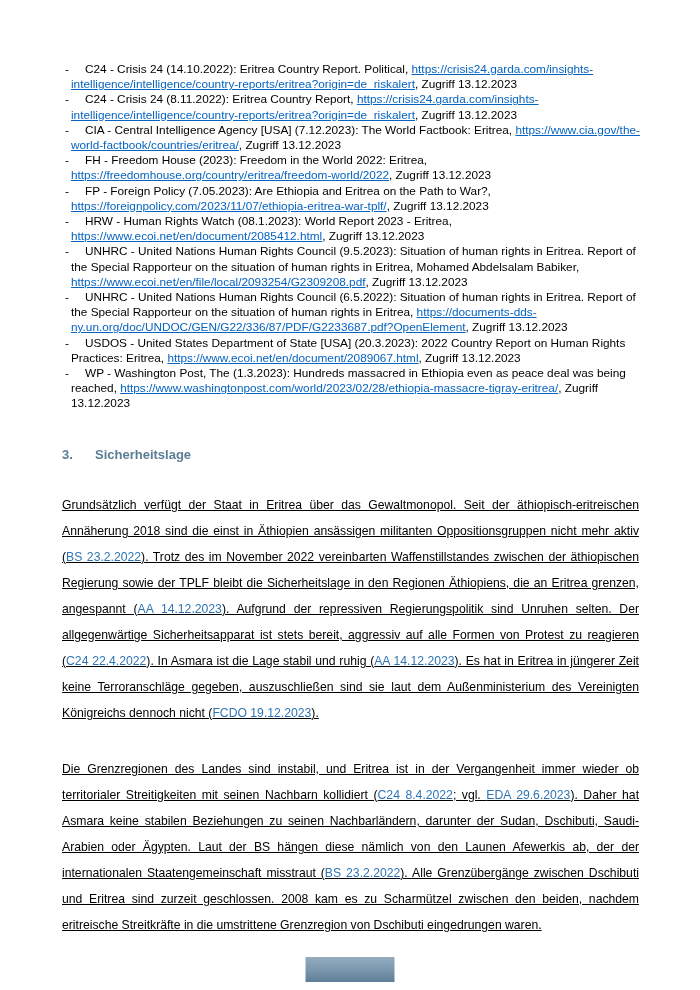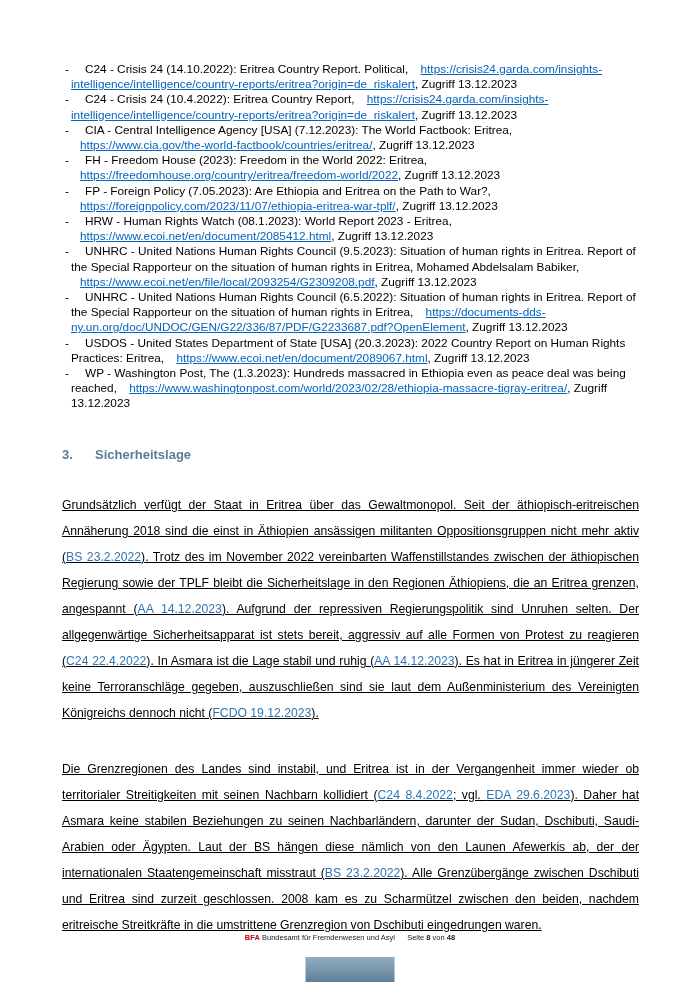--- a/index.html
+++ b/index.html
@@ -9,21 +9,21 @@
     font-family: "Liberation Sans", sans-serif;
   }
   
   .refs {
     position: absolute; left: 62px; top: 62px; width: 580px;
     margin: 0; padding: 0; list-style: none;
     font-size: 11.8px; line-height: 15.2px;
   }
   .ref-item { position: relative; padding-left: 9px; text-indent: 14px; }
   .dash { position: absolute; left: 3px; top: 0; text-indent: 0; }
-  .ref-link { color: var(--link-blue, #0563c1); text-decoration: underline; overflow-wrap: anywhere; margin-left: 9px; }
+  .ref-link { color: var(--link-blue, #0563c1); text-decoration: underline; overflow-wrap: anywhere; }
   
   .section-heading {
     position: absolute; left: 62px; top: 447px; margin: 0;
     font-size: 13px; font-weight: bold; color: var(--heading-blue-gray, #5a7d96);
   }
   .sec-num { display: inline-block; width: 33px; }
   
   .paragraphs { position: absolute; left: 62px; top: 492px; width: 577px; }
   .body-para { margin: 0 0 30px 0; font-size: 12.2px; line-height: 26px; text-align: justify; text-decoration: underline; }
   .cite-link { color: var(--citation-blue, #2e74b5); text-decoration: none; }
@@ -40,45 +40,36 @@
     background: linear-gradient(180deg, #94acbe 0%, var(--footer-graphic-blue, #7796ad) 55%, #5f7e97 100%);
   }
 </style>
 </head>
 <body>
 
 <div class="page">
 
   <ul class="refs" id="refs">
       <li class="ref-item"><span class="dash">-</span><span>C24 - Crisis 24 (14.10.2022): Eritrea Country Report. Political, </span><a href="#" class="ref-link">https://crisis24.garda.com/insights-intelligence/intelligence/country-reports/eritrea?origin=de_riskalert</a><span>, Zugriff 13.12.2023</span></li>
-      <li class="ref-item"><span class="dash">-</span><span>C24 - Crisis 24 (10.4.2022): Eritrea Country Report, </span><a href="#" class="ref-link">https://crisis24.garda.com/insights-intelligence/intelligence/country-reports/eritrea?origin=de_riskalert</a><span>, Zugriff 13.12.2023</span></li>
+      <li class="ref-item"><span class="dash">-</span><span>C24 - Crisis 24 (8.11.2022): Eritrea Country Report, </span><a href="#" class="ref-link">https://crisis24.garda.com/insights-intelligence/intelligence/country-reports/eritrea?origin=de_riskalert</a><span>, Zugriff 13.12.2023</span></li>
       <li class="ref-item"><span class="dash">-</span><span>CIA - Central Intelligence Agency [USA] (7.12.2023): The World Factbook: Eritrea, </span><a href="#" class="ref-link">https://www.cia.gov/the-world-factbook/countries/eritrea/</a><span>, Zugriff 13.12.2023</span></li>
       <li class="ref-item"><span class="dash">-</span><span>FH - Freedom House (2023): Freedom in the World 2022: Eritrea, </span><a href="#" class="ref-link">https://freedomhouse.org/country/eritrea/freedom-world/2022</a><span>, Zugriff 13.12.2023</span></li>
       <li class="ref-item"><span class="dash">-</span><span>FP - Foreign Policy (7.05.2023): Are Ethiopia and Eritrea on the Path to War?, </span><a href="#" class="ref-link">https://foreignpolicy.com/2023/11/07/ethiopia-eritrea-war-tplf/</a><span>, Zugriff 13.12.2023</span></li>
       <li class="ref-item"><span class="dash">-</span><span>HRW - Human Rights Watch (08.1.2023): World Report 2023 - Eritrea, </span><a href="#" class="ref-link">https://www.ecoi.net/en/document/2085412.html</a><span>, Zugriff 13.12.2023</span></li>
       <li class="ref-item"><span class="dash">-</span><span>UNHRC - United Nations Human Rights Council (9.5.2023): Situation of human rights in Eritrea. Report of the Special Rapporteur on the situation of human rights in Eritrea, Mohamed Abdelsalam Babiker, </span><a href="#" class="ref-link">https://www.ecoi.net/en/file/local/2093254/G2309208.pdf</a><span>, Zugriff 13.12.2023</span></li>
       <li class="ref-item"><span class="dash">-</span><span>UNHRC - United Nations Human Rights Council (6.5.2022): Situation of human rights in Eritrea. Report of the Special Rapporteur on the situation of human rights in Eritrea, </span><a href="#" class="ref-link">https://documents-dds-ny.un.org/doc/UNDOC/GEN/G22/336/87/PDF/G2233687.pdf?OpenElement</a><span>, Zugriff 13.12.2023</span></li>
       <li class="ref-item"><span class="dash">-</span><span>USDOS - United States Department of State [USA] (20.3.2023): 2022 Country Report on Human Rights Practices: Eritrea, </span><a href="#" class="ref-link">https://www.ecoi.net/en/document/2089067.html</a><span>, Zugriff 13.12.2023</span></li>
       <li class="ref-item"><span class="dash">-</span><span>WP - Washington Post, The (1.3.2023): Hundreds massacred in Ethiopia even as peace deal was being reached, </span><a href="#" class="ref-link">https://www.washingtonpost.com/world/2023/02/28/ethiopia-massacre-tigray-eritrea/</a><span>, Zugriff 13.12.2023</span></li>
     </ul>
 
   <h2 class="section-heading">
     <span class="sec-num">3.</span><span class="sec-title">Sicherheitslage</span>
   </h2>
 
   <div class="paragraphs" id="paragraphs">
       <p class="body-para"><span>Grundsätzlich verfügt der Staat in Eritrea über das Gewaltmonopol. Seit der äthiopisch-eritreischen Annäherung 2018 sind die einst in Äthiopien ansässigen militanten Oppositionsgruppen nicht mehr aktiv (</span><a href="#" class="cite-link">BS 23.2.2022</a><span>). Trotz des im November 2022 vereinbarten Waffenstillstandes zwischen der äthiopischen Regierung sowie der TPLF bleibt die Sicherheitslage in den Regionen Äthiopiens, die an Eritrea grenzen, angespannt (</span><a href="#" class="cite-link">AA 14.12.2023</a><span>). Aufgrund der repressiven Regierungspolitik sind Unruhen selten. Der allgegenwärtige Sicherheitsapparat ist stets bereit, aggressiv auf alle Formen von Protest zu reagieren (</span><a href="#" class="cite-link">C24 22.4.2022</a><span>). In Asmara ist die Lage stabil und ruhig (</span><a href="#" class="cite-link">AA 14.12.2023</a><span>). Es hat in Eritrea in jüngerer Zeit keine Terroranschläge gegeben, auszuschließen sind sie laut dem Außenministerium des Vereinigten Königreichs dennoch nicht (</span><a href="#" class="cite-link">FCDO 19.12.2023</a><span>).</span></p>
       <p class="body-para"><span>Die Grenzregionen des Landes sind instabil, und Eritrea ist in der Vergangenheit immer wieder ob territorialer Streitigkeiten mit seinen Nachbarn kollidiert (</span><a href="#" class="cite-link">C24 8.4.2022</a><span>; vgl. </span><a href="#" class="cite-link">EDA 29.6.2023</a><span>). Daher hat Asmara keine stabilen Beziehungen zu seinen Nachbarländern, darunter der Sudan, Dschibuti, Saudi-Arabien oder Ägypten. Laut der BS hängen diese nämlich von den Launen Afewerkis ab, der der internationalen Staatengemeinschaft misstraut (</span><a href="#" class="cite-link">BS 23.2.2022</a><span>). Alle Grenzübergänge zwischen Dschibuti und Eritrea sind zurzeit geschlossen. 2008 kam es zu Scharmützel zwischen den beiden, nachdem eritreische Streitkräfte in die umstrittene Grenzregion von Dschibuti eingedrungen waren.</span></p>
     </div>
 
-  <div class="page-footer">
-    <span class="bfa-logo">BFA</span>
-    <span>Bundesamt für Fremdenwesen und Asyl</span>
-    <span class="footer-sep"></span>
-    <span>Seite</span>
-    <b>8</b>
-    <span>von</span>
-    <b>48</b>
-  </div>
 
   <div class="bottom-graphic"></div>
 
 </div>
 
 </body></html>

